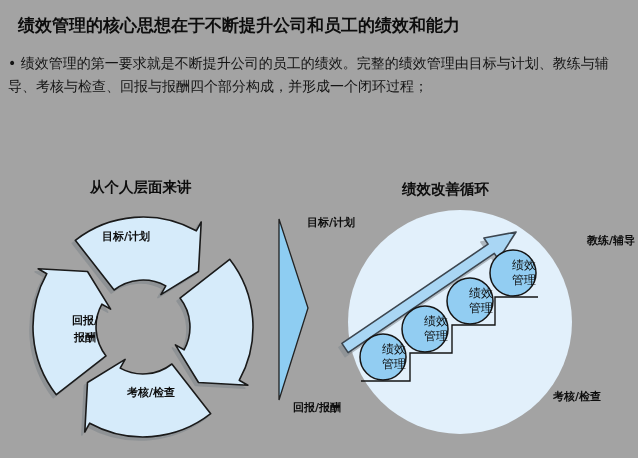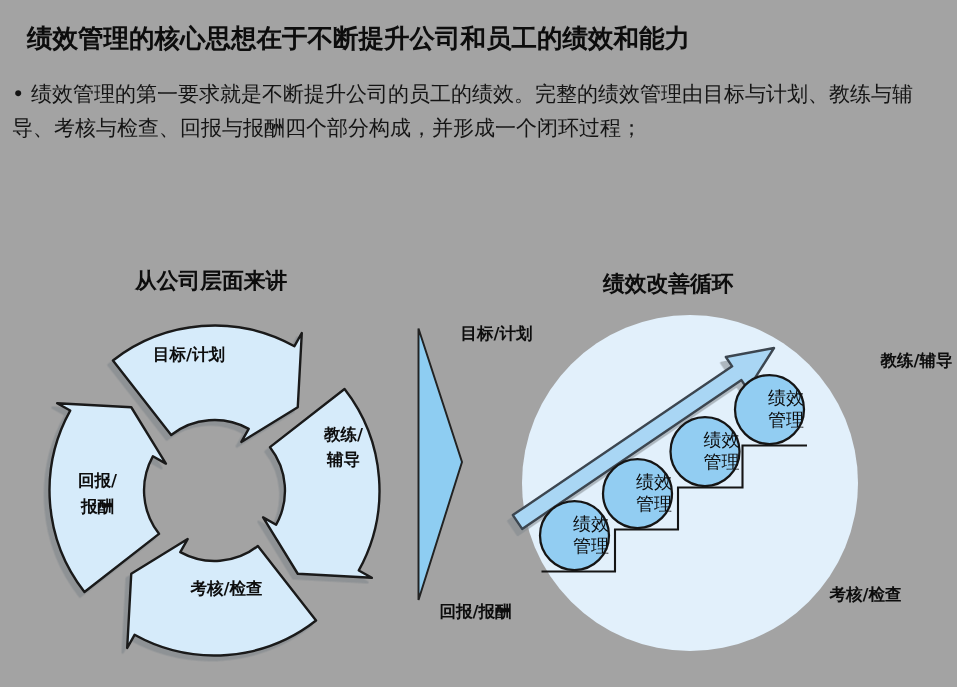--- a/index.html
+++ b/index.html
@@ -53,34 +53,32 @@
 <body>
 
 <div class="slide">
 
   <div class="slide-title">绩效管理的核心思想在于不断提升公司和员工的绩效和能力</div>
 
   <div class="body-text">
     <p><span>•</span> <span>绩效管理的第一要求就是不断提升公司的员工的绩效。完整的绩效管理由目标与计划、教练与辅导、考核与检查、回报与报酬四个部分构成，并形成一个闭环过程；</span></p>
   </div>
 
-  <div class="diagram-title" style="left:90px; top:178px;">从公司层面来讲</div>
+  <div class="diagram-title" style="left:90px; top:178px;">从个人层面来讲</div>
   <div class="diagram-title" style="left:402px; top:180px;">绩效改善循环</div>
 
   <div class="cycle-wrap">
     <svg class="cycle-svg" width="270" height="265" viewBox="0 0 270 265">
       <path class="arrow" d="M65.3,50.3 A110,110 0 0 1 186.3,40.8 L191.2,32.0 L188.5,81.5 L150.9,104.6 L155.8,95.9 A47,47 0 0 0 104.1,100.0 Z"></path>
       <path class="arrow" d="M219.7,69.3 A110,110 0 0 1 229.2,190.3 L237.9,195.2 L188.5,192.5 L165.4,154.9 L174.1,159.8 A47,47 0 0 0 170.0,108.1 Z"></path>
       <path class="arrow" d="M200.7,223.7 A110,110 0 0 1 79.7,233.2 L74.8,242.0 L77.5,192.5 L115.1,169.4 L110.2,178.1 A47,47 0 0 0 161.9,174.0 Z"></path>
       <path class="arrow" d="M46.3,204.7 A110,110 0 0 1 36.8,83.7 L28.1,78.8 L77.5,81.5 L100.6,119.1 L91.9,114.2 A47,47 0 0 0 96.0,165.9 Z"></path>
     </svg>
     <div class="lbl" style="left:92px; top:38px;">目标/计划</div>
-    <div class="lbl center" style="left:192px; top:91px; width:54px;">教练/
-辅导</div>
-    <div class="lbl center" style="left:28px; top:122px; width:54px;">回报/
+    <div class="lbl center" style="left:48px; top:122px; width:54px;">回报/
 报酬</div>
     <div class="lbl" style="left:117px; top:194px;">考核/检查</div>
   </div>
 
   <svg class="transition-svg" width="48" height="200" viewBox="0 0 48 200">
     <polygon points="9,9 38,98 9,190" fill="#8ECDF2" stroke="#222" stroke-width="1.3"></polygon>
   </svg>
 
   <div class="right-wrap">
     <svg class="right-svg" width="348" height="268" viewBox="0 0 348 268">

